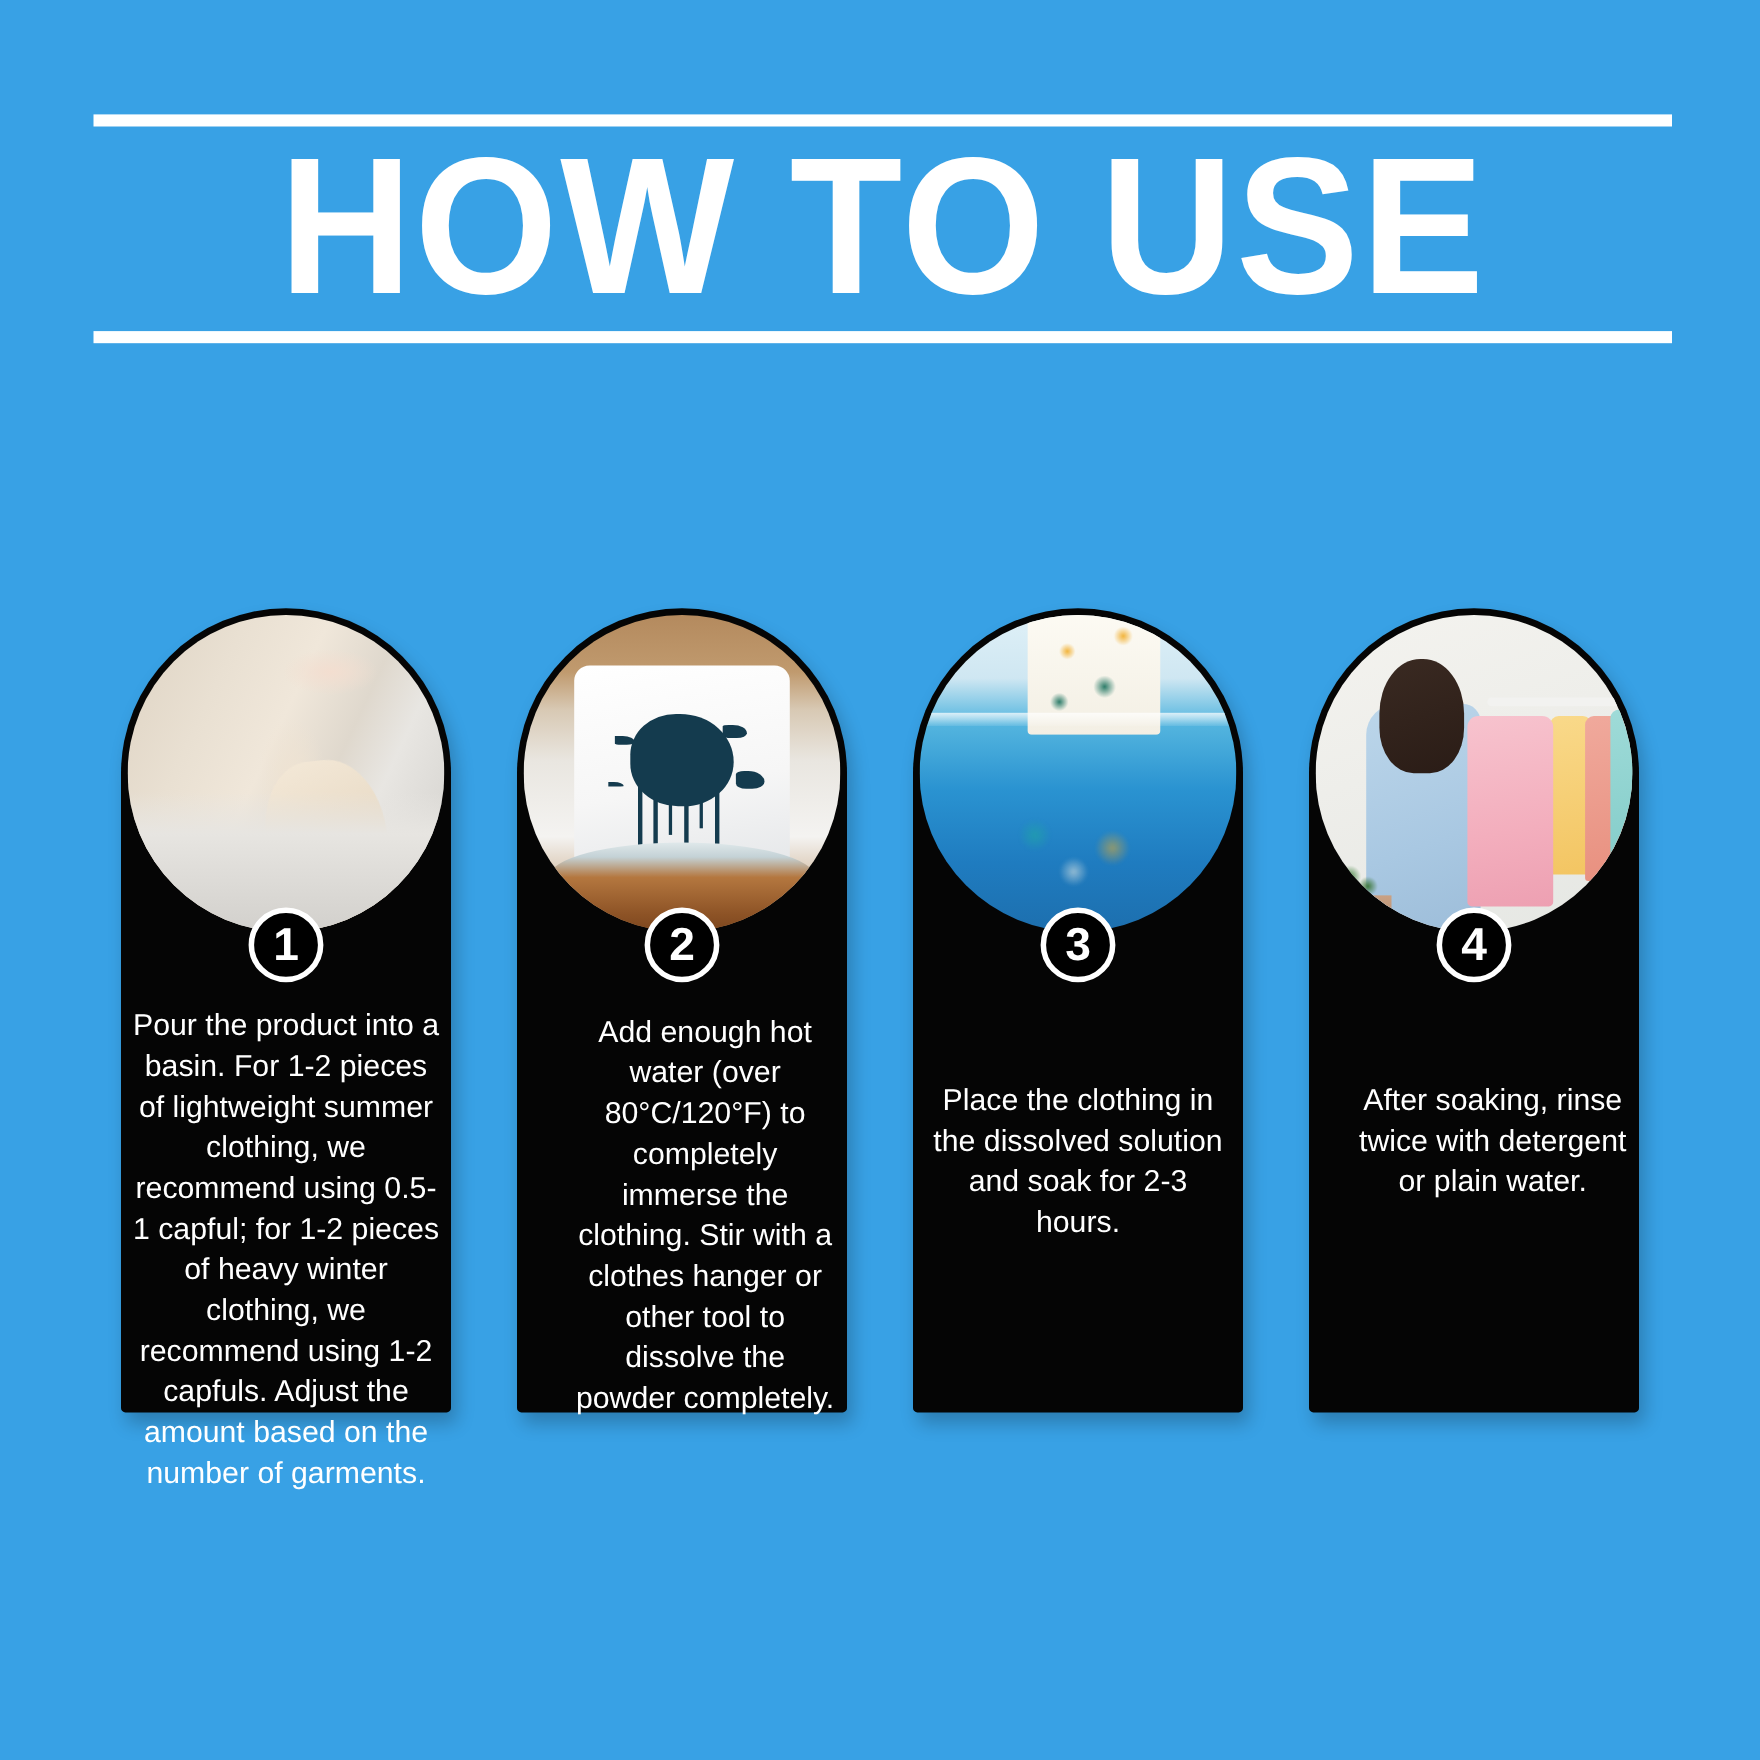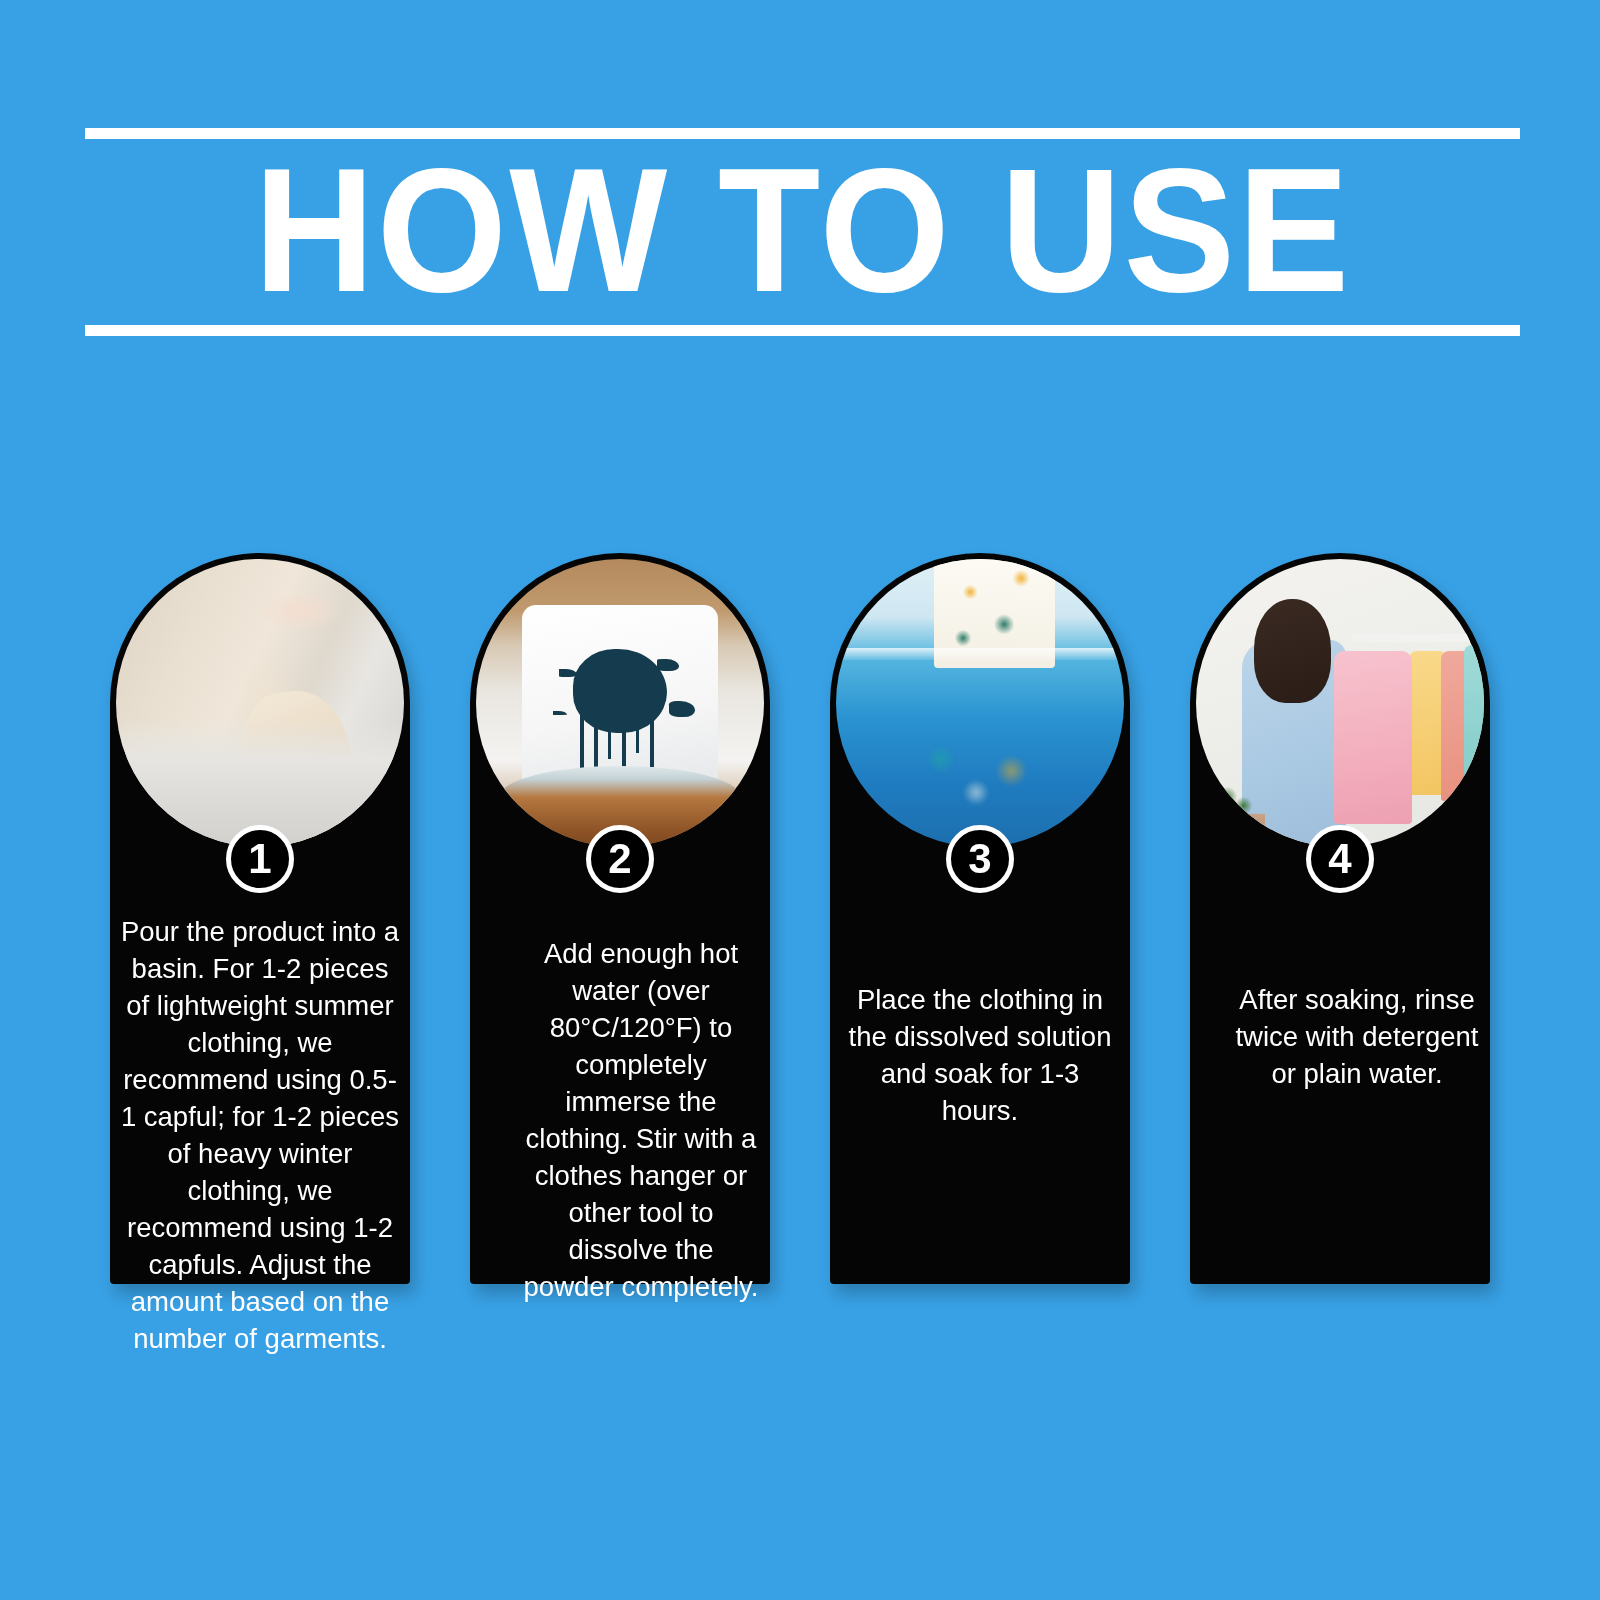--- a/index.html
+++ b/index.html
@@ -12,21 +12,21 @@
     background: #38a1e5;
     font-family: "Liberation Sans", sans-serif;
     overflow: hidden;
     position: relative;
   }
 
   
   .header {
     position: absolute;
     left: 85px;
-    top: 128px;
+    top: 104px;
     width: 1435px;
   }
   .rule {
     height: 11px;
     background: #ffffff;
     width: 100%;
   }
   .title {
     text-align: center;
     color: #ffffff;
@@ -280,21 +280,21 @@
     left: 10px;
     right: 10px;
     top: 360px;
     color: #ffffff;
     font-size: 27.5px;
     line-height: 37px;
     text-align: center;
     font-family: "Liberation Sans", sans-serif;
   }
   .card.c1 .step-text { top: 360px; }
-  .card.c2 .step-text { top: 382px; margin-left: 42px; }
+  .card.c2 .step-text { top: 366px; margin-left: 42px; }
   .card.c3 .step-text { top: 428px; }
   .card.c4 .step-text { top: 428px; margin-left: 34px; }
 </style>
 </head>
 <body>
 
 <div class="header">
   <div class="rule"></div>
   <div class="title">HOW TO USE</div>
   <div class="rule"></div>
@@ -329,21 +329,21 @@
 
   <div class="card c3">
     <div class="photo-wrap">
       <div class="photo photo-3">
         <div class="waterline"></div>
       </div>
     </div>
     <div class="badge">
       <span class="badge-num">3</span>
     </div>
-    <div class="step-text">Place the clothing in the dissolved solution and soak for 1-3 hours.</div>
+    <div class="step-text">Place the clothing in the dissolved solution and soak for 2-3 hours.</div>
   </div>
 
   <div class="card c4">
     <div class="photo-wrap">
       <div class="photo photo-4">
         <div class="rack"></div>
         <div class="garment-y"></div>
         <div class="garment-c"></div>
         <div class="garment-t"></div>
         <div class="person"></div>

